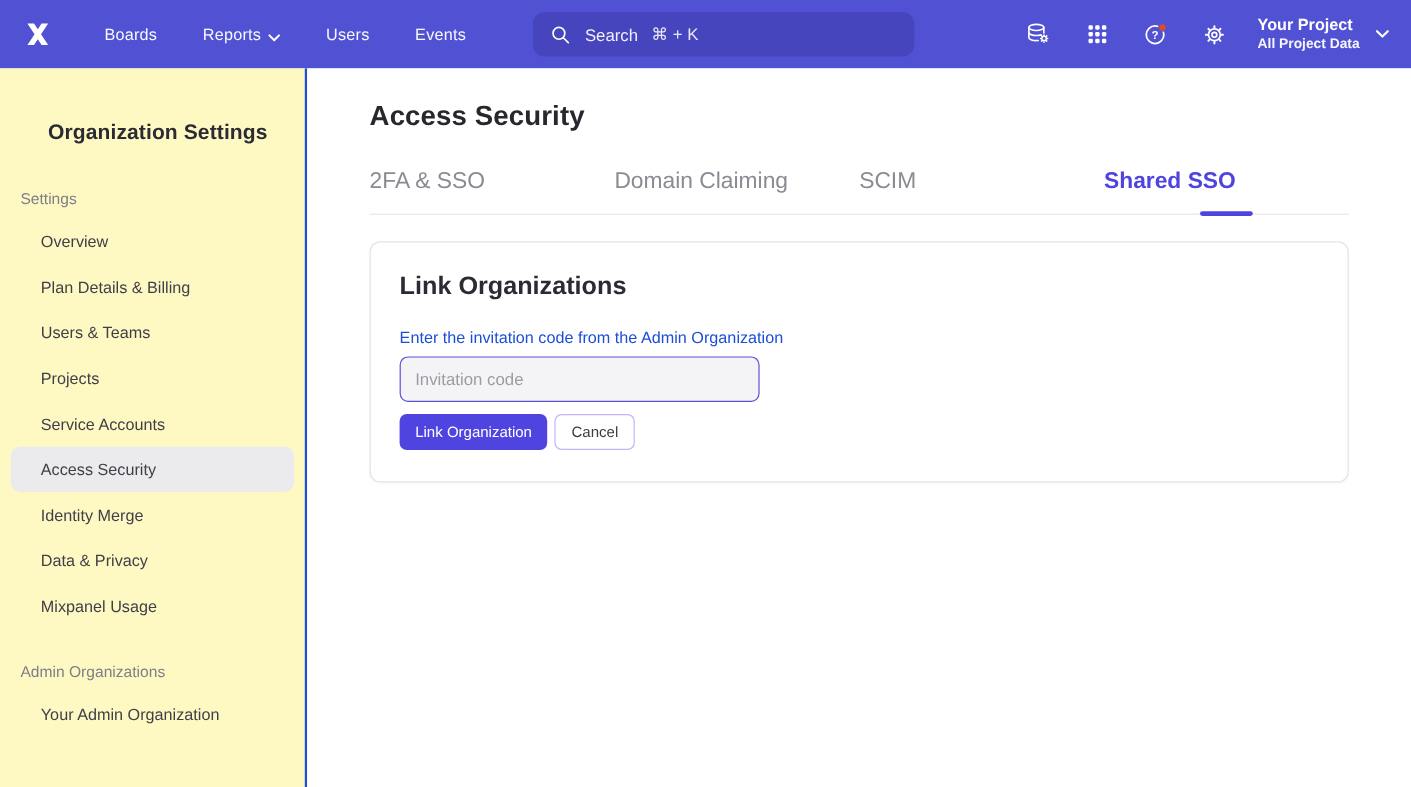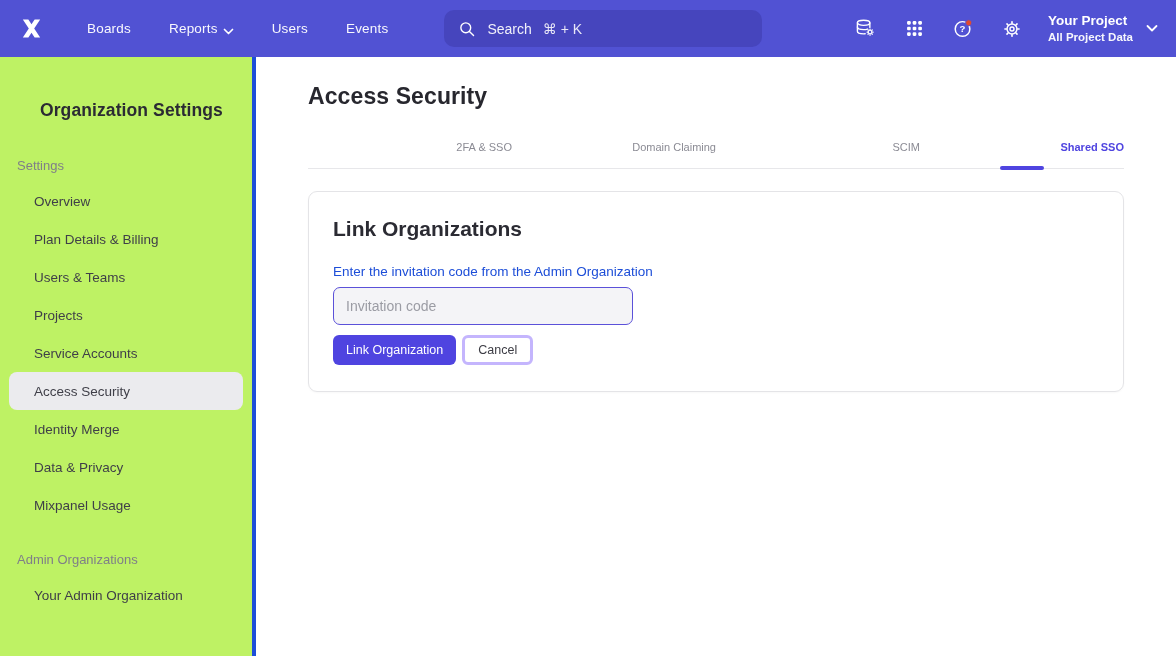--- a/index.html
+++ b/index.html
@@ -52,22 +52,22 @@
   .project-name { color: #fff; font-weight: bold; font-size: 13.5px; }
   .project-scope { color: rgba(255,255,255,0.95); font-weight: bold; font-size: 11.5px; }
 
   
   .shell { display: flex; height: 599px; }
 
   
   .sidebar {
     width: 256px;
     flex: none;
-    background: #bef264;
-    border-right: 4px solid #1d4ed8;
+    background: #fef9c3;
+    border-right: 2px solid #1d4ed8;
     overflow: hidden;
   }
   .sidebar-title {
     margin: 43px 0 0 40px;
     font-size: 17.5px;
     font-weight: bold;
     color: #2b2b33;
     letter-spacing: 0.1px;
   }
   .side-heading {
@@ -90,23 +90,23 @@
   }
   .side-item.active { background: #ebebee; }
 
   
   .main { flex: 1; padding: 26px 52px 0 52px; background: #fff; }
   .page-title { font-size: 23px; font-weight: bold; color: #27272e; letter-spacing: 0.1px; }
 
   .tabs { display: flex; margin-top: 31px; border-bottom: 1px solid #e7e7ea; }
   .tab {
     flex: 1;
-    text-align: right;
+    text-align: left;
     padding-bottom: 15px;
-    font-size: 11px;
+    font-size: 19px;
     color: #8b8b94;
     cursor: pointer;
     position: relative;
   }
   .tab.active { color: #4f44e0; font-weight: bold; }
   .tab.active::after {
     content: "";
     position: absolute;
     left: 50%;
     transform: translateX(-50%);
@@ -147,21 +147,21 @@
     padding: 12px 13px;
     border-radius: 6px;
     font-size: 12.5px;
     font-weight: normal;
     cursor: pointer;
     font-family: "Liberation Sans", "DejaVu Sans", sans-serif;
     display: inline-flex;
     align-items: center;
   }
   .btn-primary { background: #4f44e0; color: #fff; border: none; }
-  .btn-secondary { background: #fff; color: #3c3c44; border: 3px solid #c4b5fd; }
+  .btn-secondary { background: #fff; color: #3c3c44; border: 1px solid #c4b5fd; }
 </style>
 </head>
 <body>
 
 <div class="topnav">
   <div class="logo">
     <svg viewBox="0 0 24 24" width="27" height="27">
       <path fill="#ffffff" d="M4.3 4 H9.2 L12 8.3 L14.8 4 H19.7 L14.4 12 L19.7 20 H14.8 L12 15.7 L9.2 20 H4.3 L9.6 12 Z"></path>
     </svg>
   </div>

